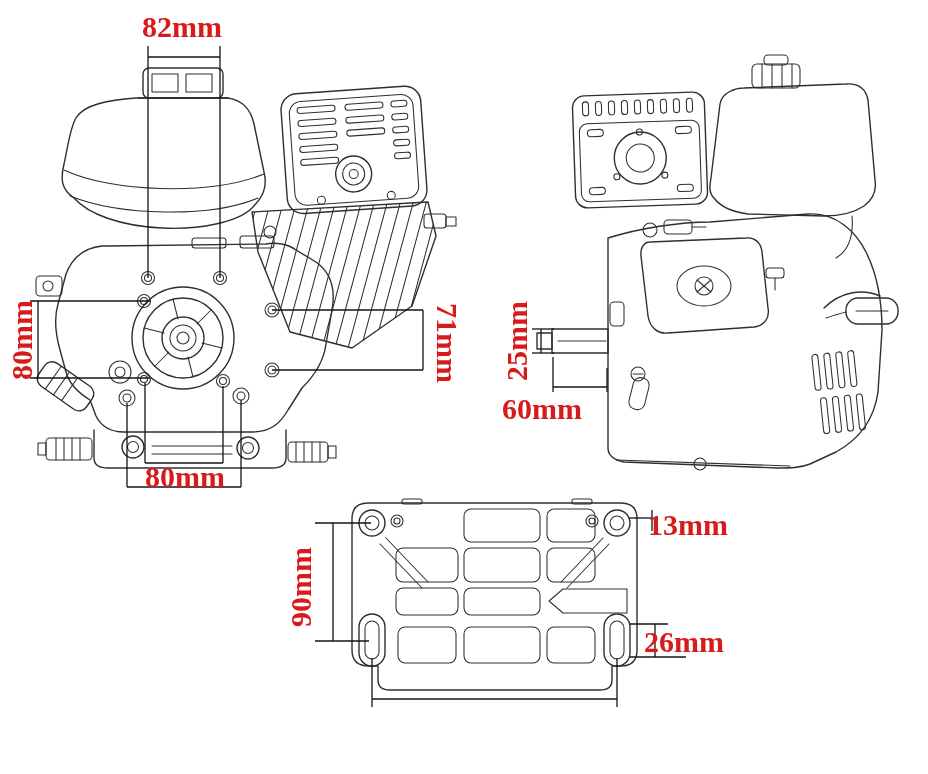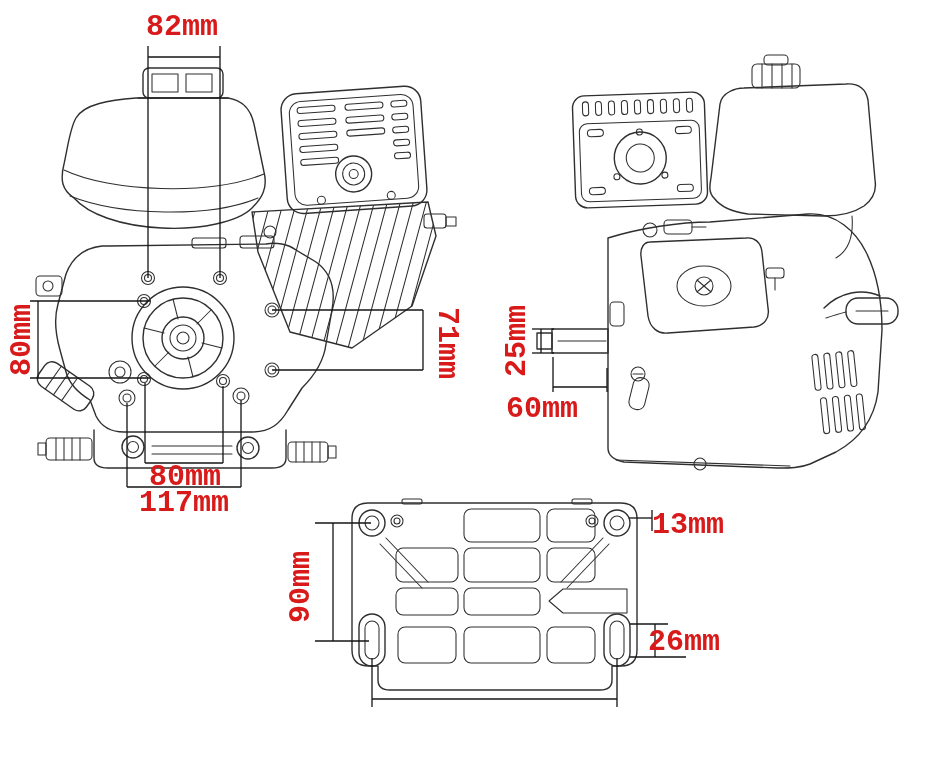--- a/index.html
+++ b/index.html
@@ -1,17 +1,17 @@
 <!DOCTYPE html>
 <html><head>
 <meta charset="utf-8">
 <style>
   html,body{margin:0;padding:0;background:#ffffff;}
   .stage{position:relative;width:928px;height:774px;background:#ffffff;overflow:hidden;
-         font-family:Liberation Mono, monospace;}
+         font-family:Liberation Serif, serif;}
   .stage svg{position:absolute;left:0;top:0;}
   .art{stroke:#2f2f2f;fill:none;stroke-width:1.4;stroke-linecap:round;stroke-linejoin:round;}
   .thin{stroke-width:1.05;}
   .dims{stroke:#141414;fill:none;stroke-width:1.3;stroke-linecap:butt;}
   .dim{position:absolute;transform:translate(-50%,-50%);font-weight:700;font-size:30px;
        color:#d81a1a;white-space:nowrap;line-height:1;}
   .dim.rot-ccw{transform:translate(-50%,-50%) rotate(-90deg);}
   .dim.rot-cw{transform:translate(-50%,-50%) rotate(90deg);}
 </style>
 </head>
@@ -385,19 +385,18 @@
           <line x1="617" y1="658" x2="617" y2="707"></line>
         <line x1="372" y1="699" x2="617" y2="699"></line>
       </g>
     </g>
   </svg>
 
   <div class="dim" style="left:182px;top:27px">82mm</div>
   <div class="dim rot-ccw" style="left:22px;top:340px">80mm</div>
   <div class="dim rot-cw" style="left:447px;top:343px">71mm</div>
   <div class="dim" style="left:185px;top:477px">80mm</div>
-  <div class="dim" style="left:184px;top:503px">117mm</div>
   <div class="dim rot-ccw" style="left:517px;top:341px">25mm</div>
   <div class="dim" style="left:542px;top:409px">60mm</div>
   <div class="dim rot-ccw" style="left:301px;top:587px">90mm</div>
   <div class="dim" style="left:688px;top:525px">13mm</div>
   <div class="dim" style="left:684px;top:642px">26mm</div>
 </div>
 
 </body></html>

